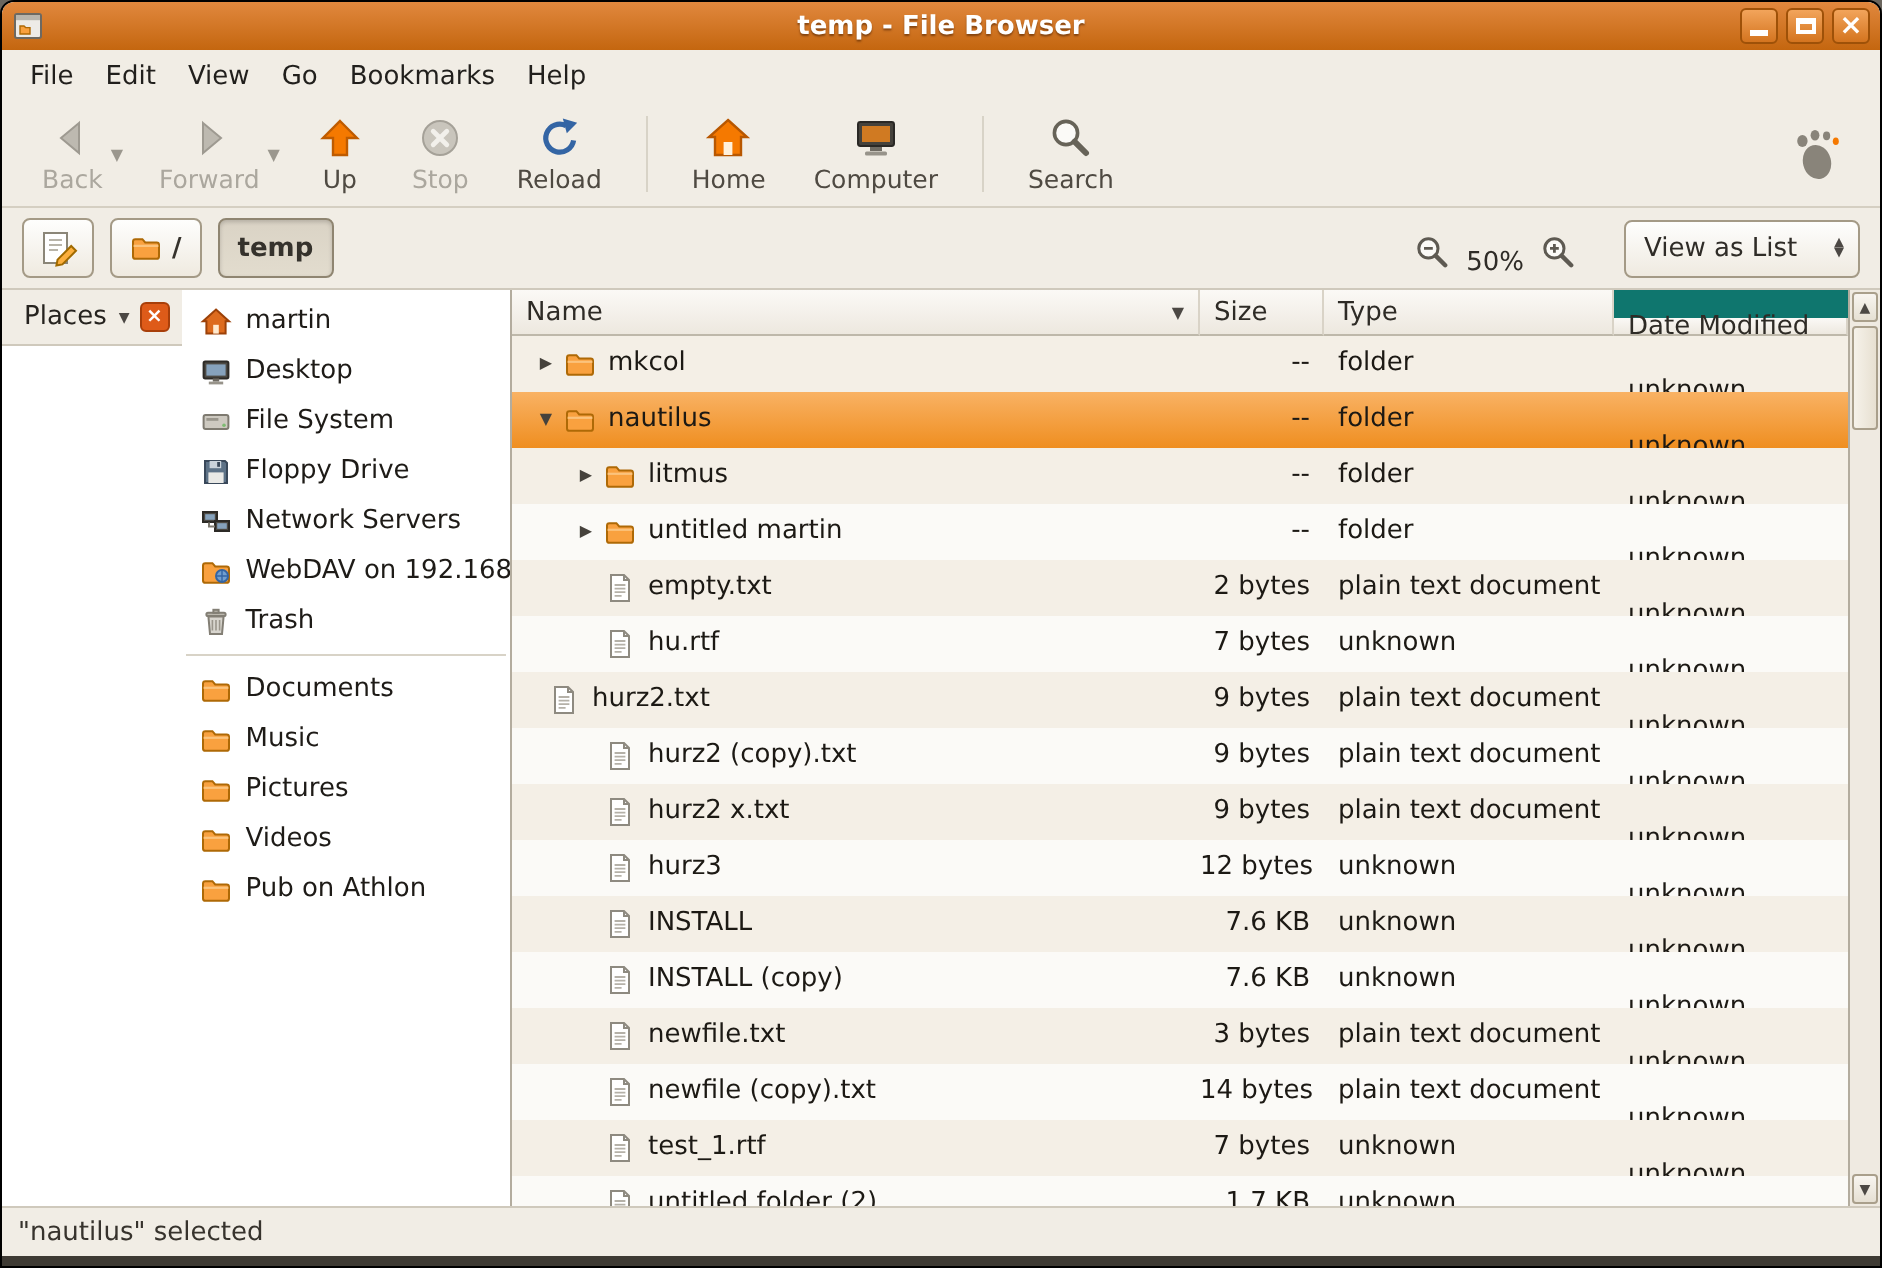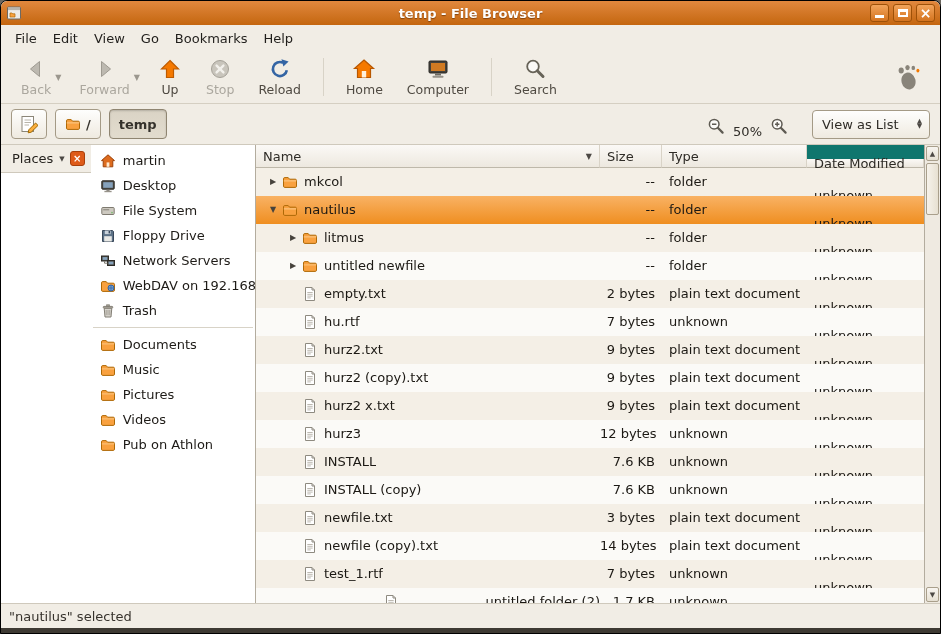--- a/index.html
+++ b/index.html
@@ -492,21 +492,21 @@
             </div>
             <div class="row odd ">
               <div class="cell col-name" style="padding-left: 28px;">
                 <span class="expander">▶</span>
                 <span class="icon ">
                   <svg width="16" height="16" viewBox="0 0 16 16">
                     <path d="M1.5 5 V12.2 C1.5 12.9 2 13.4 2.7 13.4 H13.3 C14 13.4 14.5 12.9 14.5 12.2 V6.4 C14.5 5.7 14 5.2 13.3 5.2 H7.6 L6.2 3.6 H2.7 C2 3.6 1.5 4.1 1.5 4.8 Z" fill="#F9A13F" stroke="#AE6906"></path>
                     <path d="M1.8 6.9 H14.2" stroke="#FBC37C" stroke-width="1.1"></path>
                   </svg>
                 </span>
-                <span class="fname">untitled newfile</span>
+                <span class="fname">untitled martin</span>
               </div>
               <div class="cell col-size">--</div>
               <div class="cell col-type">folder</div>
               <div class="cell col-date">unknown</div>
             </div>
             <div class="row even ">
               <div class="cell col-name" style="padding-left: 28px;">
                 <span class="expander"></span>
                 <span class="icon ">
                   <svg width="16" height="16" viewBox="0 0 16 16">
@@ -531,21 +531,21 @@
                     <path d="M5.3 6.5 H10.7 M5.3 8.3 H10.7 M5.3 10.1 H10.7 M5.3 11.9 H8.8" stroke="#B5B1A8" stroke-width="0.9"></path>
                   </svg>
                 </span>
                 <span class="fname">hu.rtf</span>
               </div>
               <div class="cell col-size">7 bytes</div>
               <div class="cell col-type">unknown</div>
               <div class="cell col-date">unknown</div>
             </div>
             <div class="row even ">
-              <div class="cell col-name" style="padding-left: 28px;">
+              <div class="cell col-name" style="">
                 <span class="expander"></span>
                 <span class="icon ">
                   <svg width="16" height="16" viewBox="0 0 16 16">
                     <path d="M3.5 1.5 H10 L12.5 4 V14.5 H3.5 Z" fill="#FFFFFF" stroke="#8E8A80"></path>
                     <path d="M10 1.5 V4 H12.5" fill="none" stroke="#8E8A80"></path>
                     <path d="M5.3 6.5 H10.7 M5.3 8.3 H10.7 M5.3 10.1 H10.7 M5.3 11.9 H8.8" stroke="#B5B1A8" stroke-width="0.9"></path>
                   </svg>
                 </span>
                 <span class="fname">hurz2.txt</span>
               </div>
@@ -675,21 +675,21 @@
                     <path d="M5.3 6.5 H10.7 M5.3 8.3 H10.7 M5.3 10.1 H10.7 M5.3 11.9 H8.8" stroke="#B5B1A8" stroke-width="0.9"></path>
                   </svg>
                 </span>
                 <span class="fname">test_1.rtf</span>
               </div>
               <div class="cell col-size">7 bytes</div>
               <div class="cell col-type">unknown</div>
               <div class="cell col-date">unknown</div>
             </div>
             <div class="row odd ">
-              <div class="cell col-name" style="padding-left: 28px; justify-content: space-between;">
+              <div class="cell col-name" style="padding-left: 28px;">
                 <span class="expander"></span>
                 <span class="icon ">
                   <svg width="16" height="16" viewBox="0 0 16 16">
                     <path d="M3.5 1.5 H10 L12.5 4 V14.5 H3.5 Z" fill="#FFFFFF" stroke="#8E8A80"></path>
                     <path d="M10 1.5 V4 H12.5" fill="none" stroke="#8E8A80"></path>
                     <path d="M5.3 6.5 H10.7 M5.3 8.3 H10.7 M5.3 10.1 H10.7 M5.3 11.9 H8.8" stroke="#B5B1A8" stroke-width="0.9"></path>
                   </svg>
                 </span>
                 <span class="fname">untitled folder (2)</span>
               </div>

